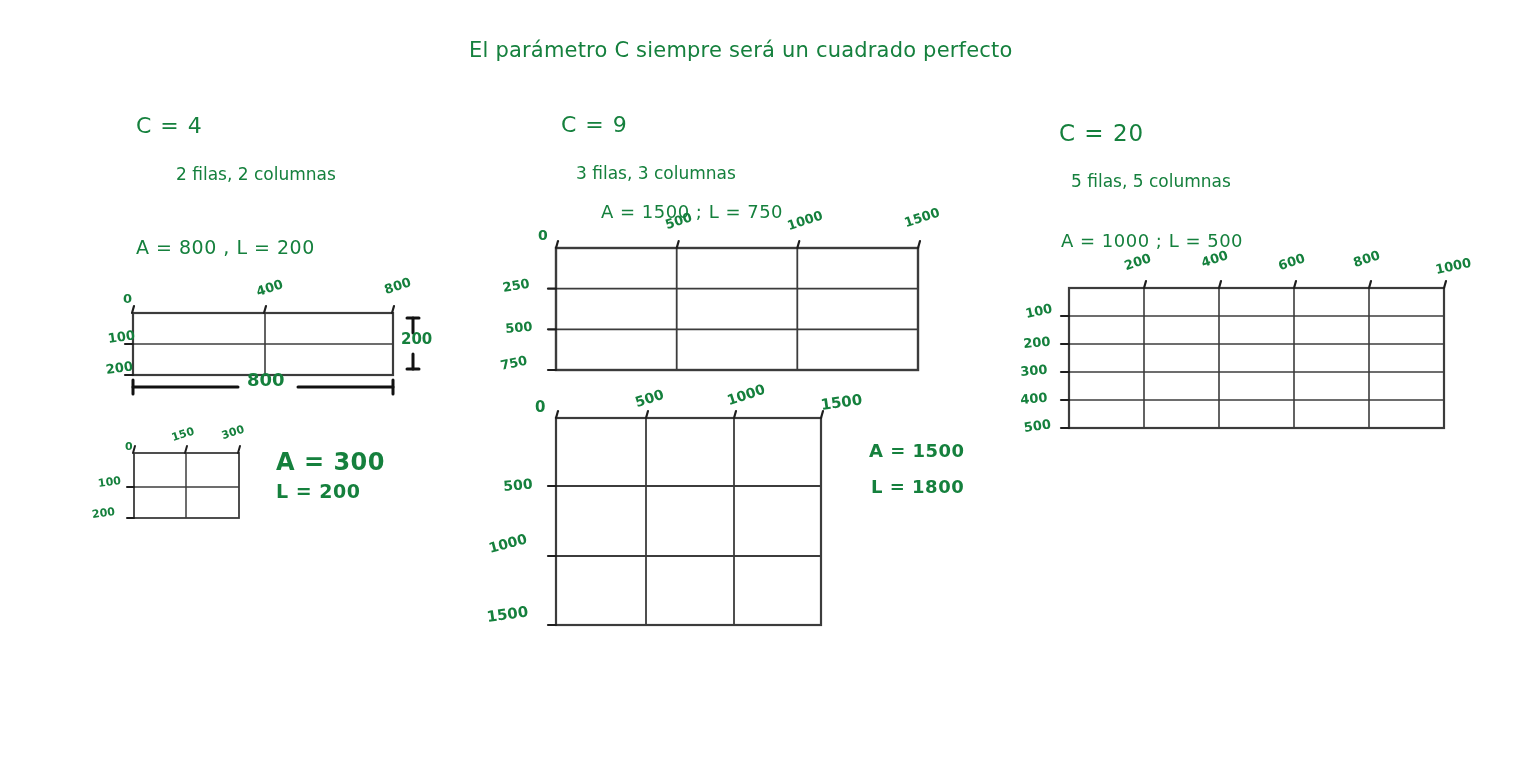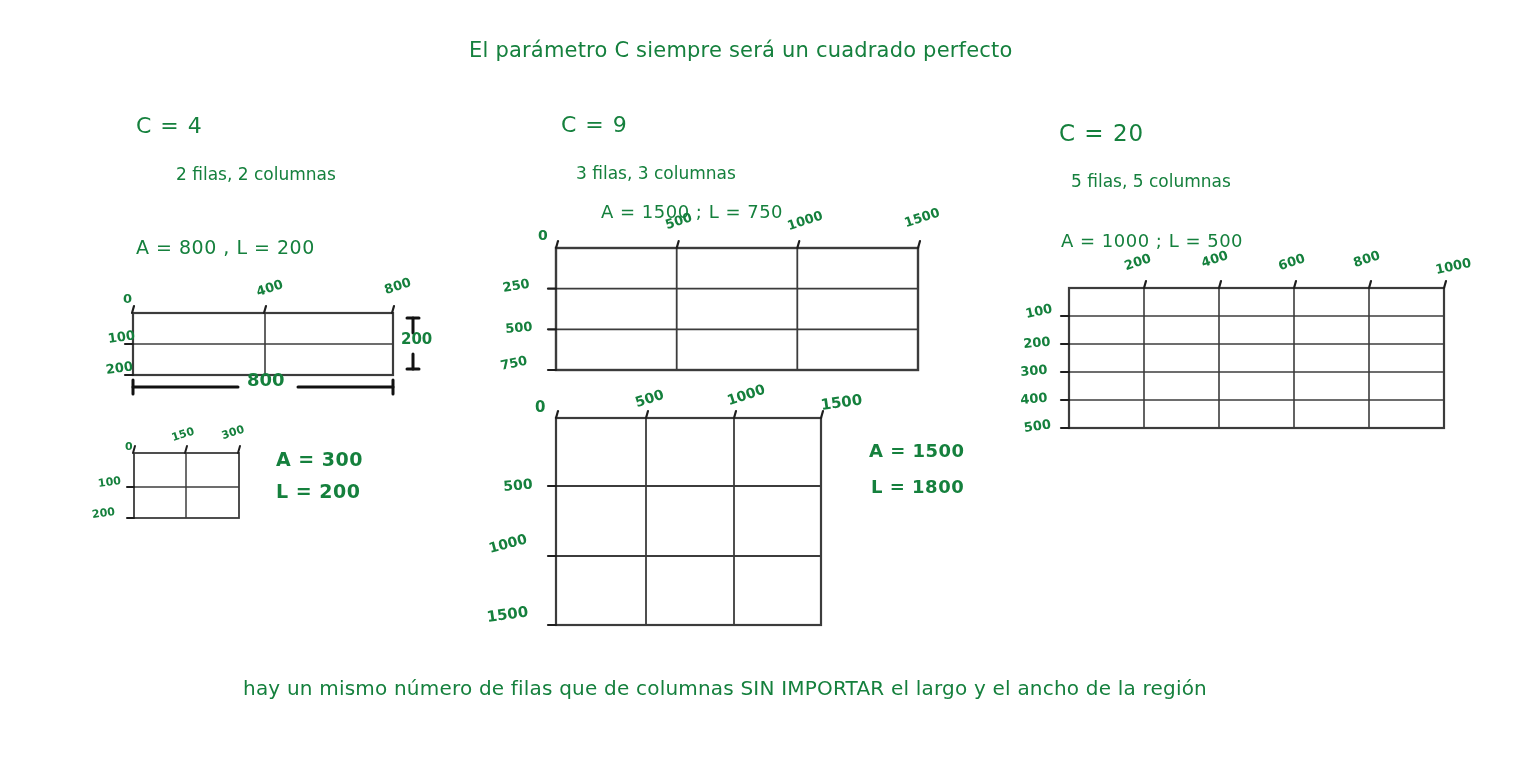--- a/index.html
+++ b/index.html
@@ -76,21 +76,21 @@
       <line x1="129" y1="16" x2="127" y2="23"></line>
       <line x1="16" y1="57" x2="23" y2="57"></line>
       <line x1="16" y1="88" x2="23" y2="88"></line>
     </g>
   </svg>
   <div class="abs tick-sm" style="left:84px;top:440px;">0</div>
   <div class="abs tick-sm" style="left:133px;top:431px;transform:rotate(-18deg);">150</div>
   <div class="abs tick-sm" style="left:183px;top:429px;transform:rotate(-18deg);">300</div>
   <div class="abs tick-sm" style="left:58px;top:477px;transform:rotate(-8deg);">100</div>
   <div class="abs tick-sm" style="left:52px;top:508px;transform:rotate(-8deg);">200</div>
-  <div class="abs side-label" style="left:235px;top:448px;font-size:19px;">A = 300</div>
+  <div class="abs side-label" style="left:235px;top:448px;font-size:24px;">A = 300</div>
   <div class="abs side-label" style="left:235px;top:480px;font-size:19px;">L = 200</div>
 
   <div class="abs c-head" style="left:520px;top:112px;">C = 9</div>
   <div class="abs subtitle" style="left:535px;top:163px;">3 filas, 3 columnas</div>
   <div class="abs param" style="left:560px;top:201px;">A = 1500 ;  L = 750</div>
 
   <svg style="left:495px;top:240px;" width="400" height="140" viewBox="0 0 400 140">
     <g stroke="#3c3c3c" fill="none" stroke-width="1.8">
       <rect x="20" y="8" width="362" height="122" stroke-width="2.4"></rect>
       <line x1="20" y1="48.7" x2="382" y2="48.7"></line>
@@ -177,15 +177,14 @@
   <div class="abs tick" style="left:1163px;top:255px;transform:rotate(-18deg);">400</div>
   <div class="abs tick" style="left:1240px;top:258px;transform:rotate(-18deg);">600</div>
   <div class="abs tick" style="left:1315px;top:255px;transform:rotate(-18deg);">800</div>
   <div class="abs tick" style="left:1396px;top:262px;transform:rotate(-12deg);">1000</div>
   <div class="abs tick" style="left:986px;top:306px;transform:rotate(-12deg);">100</div>
   <div class="abs tick" style="left:983px;top:336px;transform:rotate(-5deg);">200</div>
   <div class="abs tick" style="left:980px;top:364px;transform:rotate(-5deg);">300</div>
   <div class="abs tick" style="left:980px;top:392px;transform:rotate(-5deg);">400</div>
   <div class="abs tick" style="left:984px;top:420px;transform:rotate(-8deg);">500</div>
 
-  <div class="abs footer-line" style="left:202px;top:676px;">hay un mismo número de filas que de columnas SIN IMPORTAR el largo y el ancho de la región</div>
 
 </div>
 
 </body></html>

